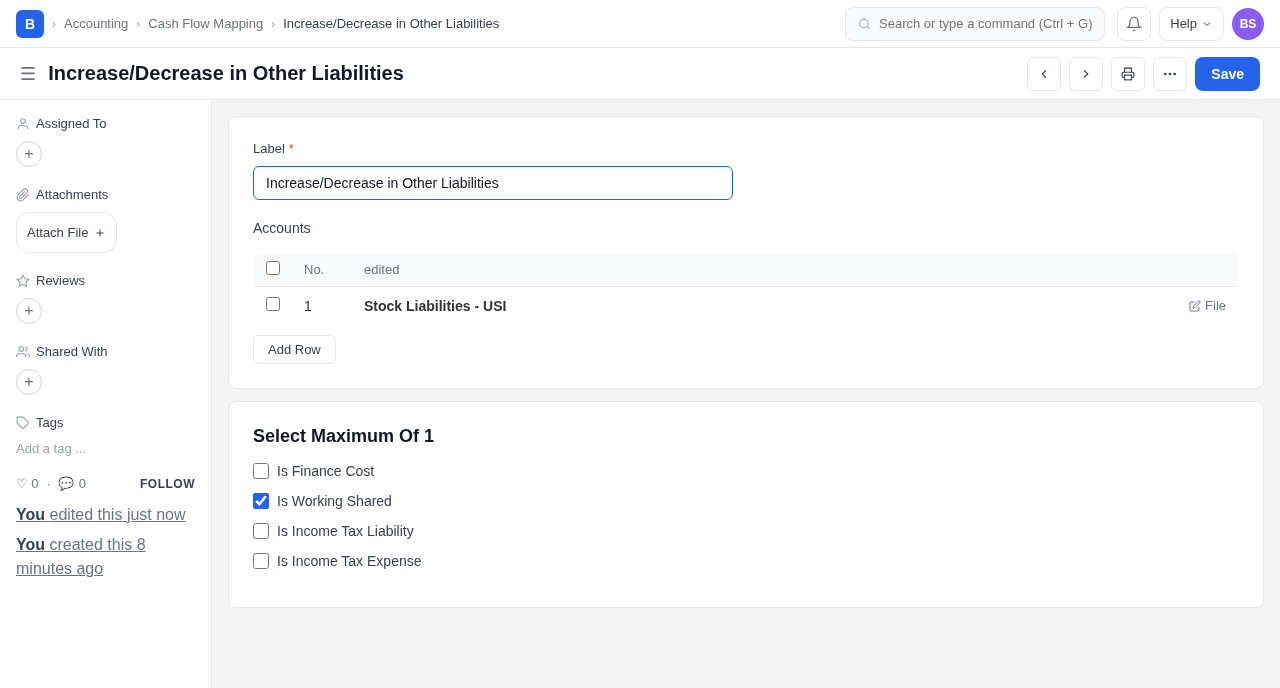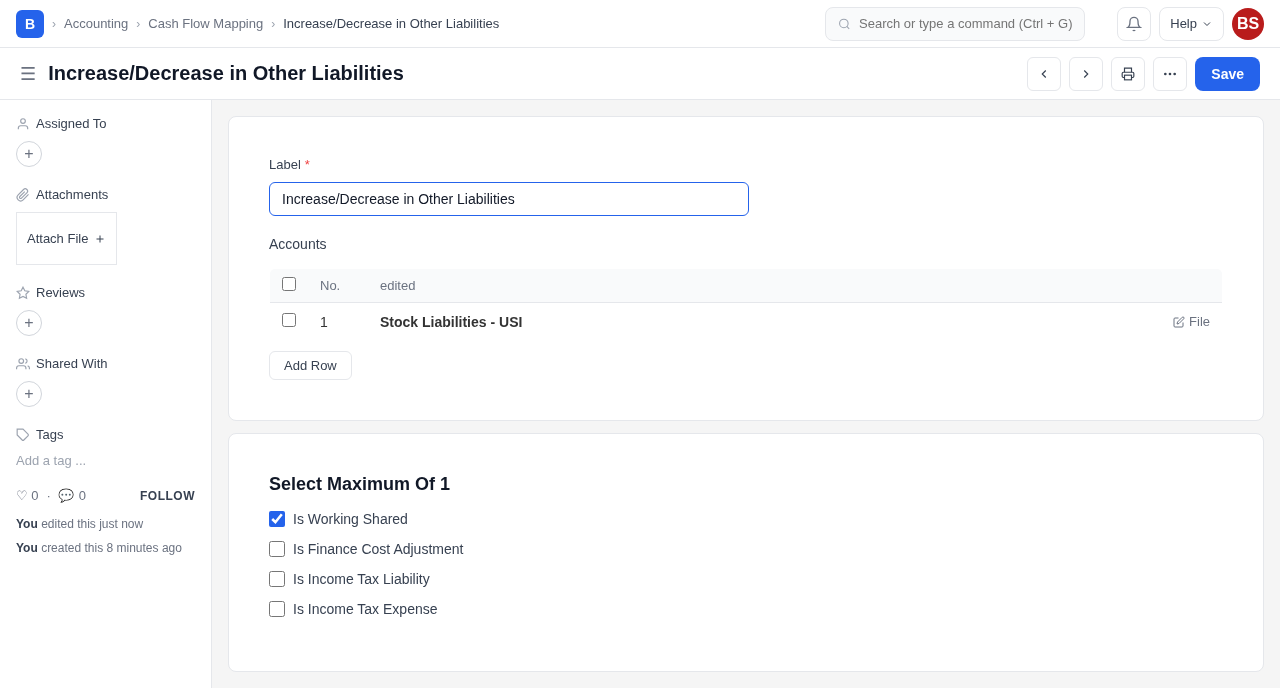--- a/index.html
+++ b/index.html
@@ -21,35 +21,35 @@
     .topnav-crumb-current { color: #374151; font-size: 13px; }
     .topnav-search {
       margin-left: auto; display: flex; align-items: center;
       background: #f9fafb; border: 1px solid #e5e7eb; border-radius: 8px;
       padding: 0 12px; height: 34px; gap: 8px; width: 260px;
     }
     .topnav-search input {
       border: none; background: transparent; outline: none;
       font-size: 13px; color: #6b7280; width: 100%;
     }
-    .topnav-actions { display: flex; align-items: center; gap: 8px; margin-left: 24px; }
+    .topnav-actions { display: flex; align-items: center; gap: 8px; margin-left: 4px; }
     .icon-btn {
       width: 34px; height: 34px; border-radius: 8px; border: 1px solid #e5e7eb;
       background: #fff; display: flex; align-items: center; justify-content: center;
       cursor: pointer; color: #6b7280;
     }
     .help-btn {
       display: flex; align-items: center; gap: 4px;
       border: 1px solid #e5e7eb; border-radius: 8px; background: #fff;
       padding: 0 10px; height: 34px; cursor: pointer; font-size: 13px; color: #374151;
     }
     .avatar {
-      width: 32px; height: 32px; border-radius: 50%; background: #b91c1c;
+      width: 32px; height: 32px; border-radius: 50%; background: #8b5cf6;
       display: flex; align-items: center; justify-content: center;
-      color: #fff; font-size: 16px; font-weight: 600;
+      color: #fff; font-size: 12px; font-weight: 600;
     }
 
     
     .page-header {
       display: flex; align-items: center; height: 52px;
       background: #fff; border-bottom: 1px solid #e5e7eb;
       padding: 0 20px; gap: 12px;
     }
     .hamburger { color: #6b7280; cursor: pointer; font-size: 18px; }
     .page-title { font-size: 20px; font-weight: 700; color: #111827; flex: 1; }
@@ -79,37 +79,37 @@
       font-size: 13px; font-weight: 500; color: #374151; margin-bottom: 10px;
     }
     .sidebar-section-title svg { color: #9ca3af; }
     .add-circle-btn {
       width: 26px; height: 26px; border: 1.5px solid #d1d5db; border-radius: 50%;
       display: flex; align-items: center; justify-content: center;
       cursor: pointer; color: #6b7280; background: #fff; font-size: 16px;
     }
     .attach-file-btn {
       display: flex; align-items: center; gap: 6px;
-      border: 1px solid #e5e7eb; border-radius: 0; padding: 18px 10px;
+      border: 1px solid #e5e7eb; border-radius: 13px; padding: 12px 10px;
       background: #fff; cursor: pointer; font-size: 13px; color: #374151;
       width: fit-content;
     }
     .sidebar-footer { margin-top: auto; }
     .likes-row { display: flex; align-items: center; gap: 8px; color: #6b7280; font-size: 13px; margin-bottom: 12px; }
     .likes-row span { cursor: pointer; }
     .follow-btn { background: none; border: none; font-size: 12px; font-weight: 600; color: #374151; cursor: pointer; margin-left: auto; letter-spacing: 0.5px; }
-    .activity-item { font-size: 12px; color: #6b7280; margin-bottom: 6px; line-height: 1.5; }
+    .activity-item { font-size: 16px; color: #6b7280; margin-bottom: 6px; line-height: 1.5; text-decoration: underline; }
     .activity-item strong { color: #374151; }
     .add-tag { font-size: 13px; color: #9ca3af; cursor: pointer; }
 
     
     .content { flex: 1; overflow-y: auto; padding: 16px; background: #f5f5f5; }
     .content-card {
       background: #fff; border: 1px solid #e5e7eb; border-radius: 8px;
-      padding: 40px; margin-bottom: 12px;
+      padding: 24px; margin-bottom: 12px;
     }
     .label-row { display: flex; align-items: center; gap: 4px; margin-bottom: 10px; font-size: 13px; font-weight: 500; color: #374151; }
     .required-star { color: #ef4444; }
     .text-input {
       width: 480px; border: 1.5px solid #2563eb; border-radius: 6px;
       padding: 8px 12px; font-size: 14px; color: #111827; outline: none;
     }
     .section-label { font-size: 14px; font-weight: 500; color: #374151; margin: 20px 0 16px; }
     .accounts-table { width: 100%; border-collapse: collapse; border: 1px solid #e5e7eb; border-radius: 6px; overflow: hidden; }
     .accounts-table th {
@@ -330,26 +330,26 @@
           </tr>
         </tbody>
       </table>
       <button class="add-row-btn">Add Row</button>
     </div>
 
     <div class="content-card">
       <div class="select-max-title">Select Maximum Of 1</div>
 
       <div class="checkbox-option">
+        <input type="checkbox" class="checkbox-input" style="">
+        <span>Is Finance Cost</span>
+      </div>
+      <div class="checkbox-option">
         <input type="checkbox" class="checkbox-input" checked="" style="">
         <span>Is Working Shared</span>
-      </div>
-      <div class="checkbox-option">
-        <input type="checkbox" class="checkbox-input" style="">
-        <span>Is Finance Cost Adjustment</span>
       </div>
       <div class="checkbox-option">
         <input type="checkbox" class="checkbox-input" style="">
         <span>Is Income Tax Liability</span>
       </div>
       <div class="checkbox-option">
         <input type="checkbox" class="checkbox-input" style="">
         <span>Is Income Tax Expense</span>
       </div>
     </div>

